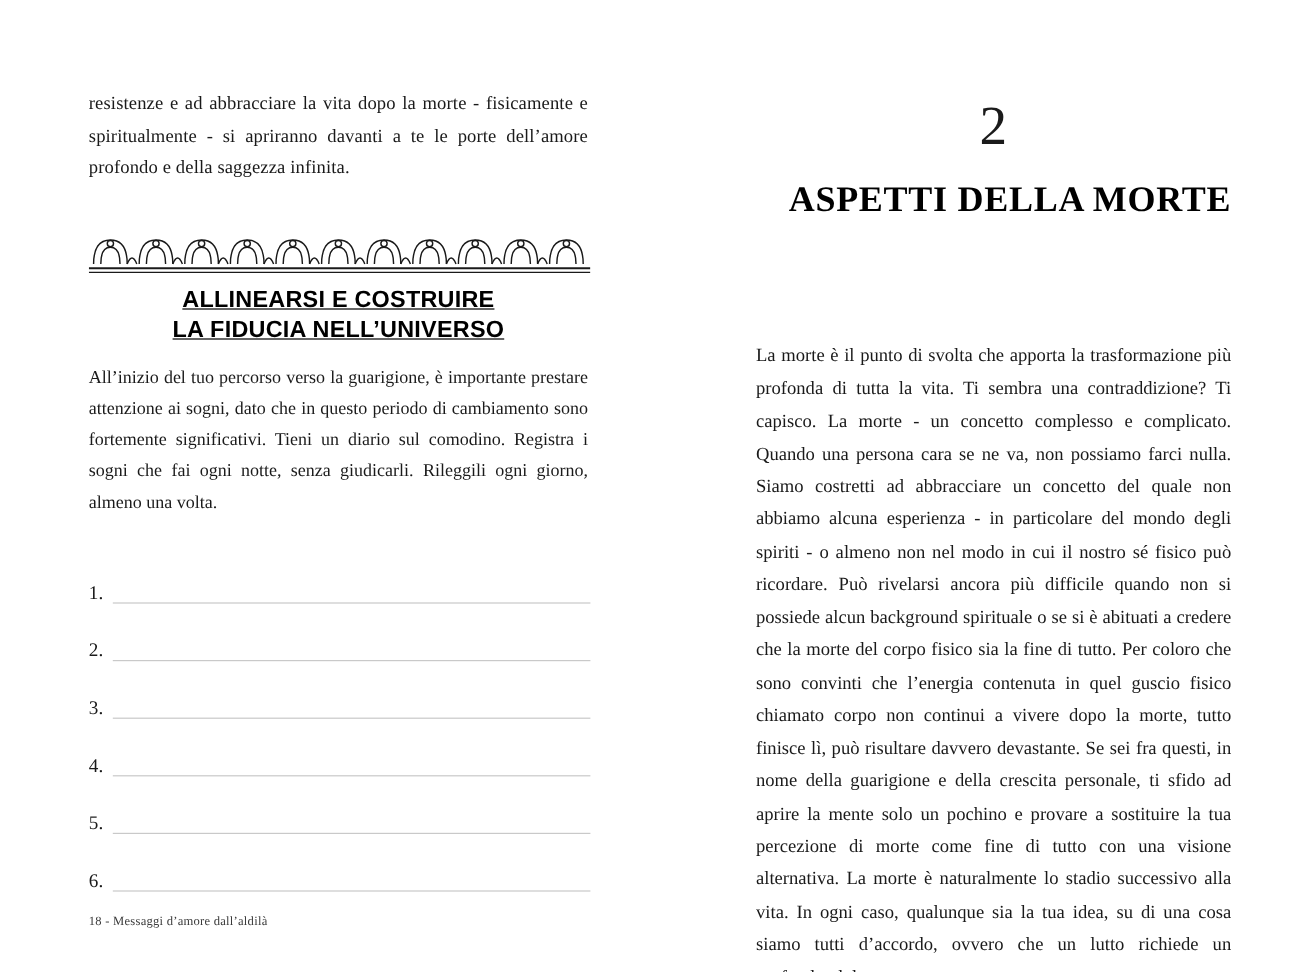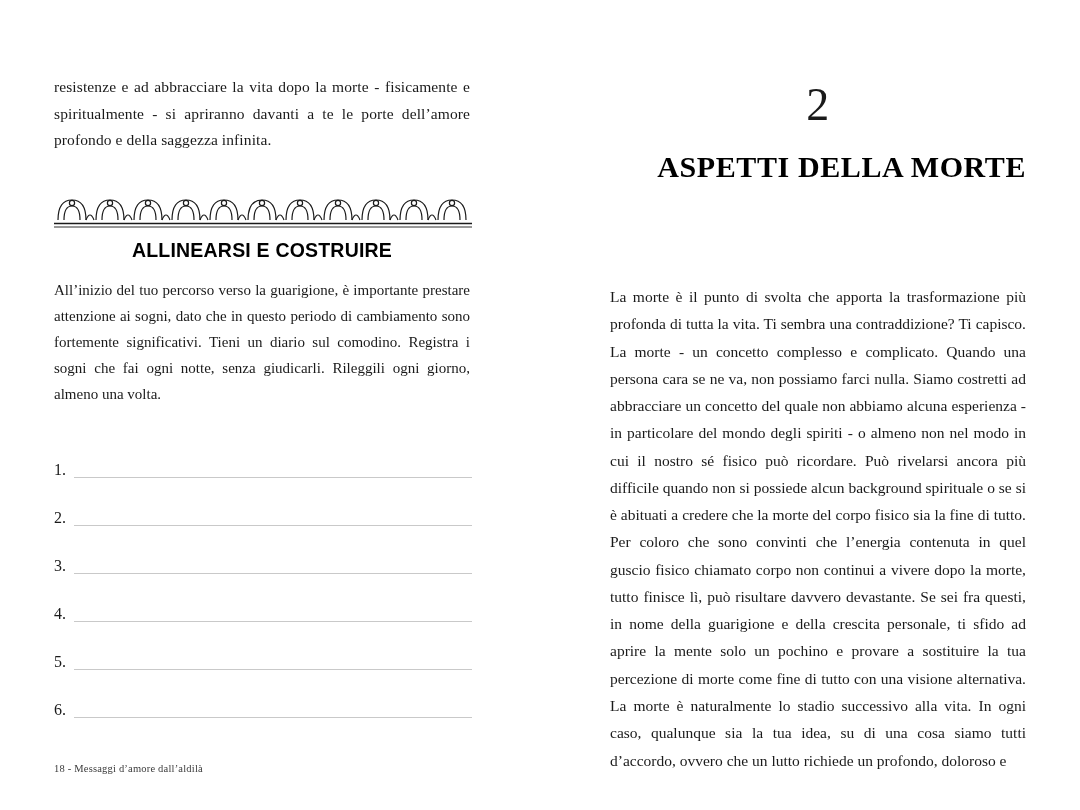--- a/index.html
+++ b/index.html
@@ -12,20 +12,21 @@
     height: 810px;
     font-family: "Liberation Serif", serif;
     color: #1a1a1a;
     overflow: hidden;
     position: relative;
   }
   .spread {
     position: absolute;
     inset: 0;
     display: flex;
+    padding-left: 20px;
   }
   .page {
     position: relative;
     box-sizing: border-box;
   }
   .page-left {
     width: 540px;
     padding: 72px 70px 0 54px;
   }
   .page-right {
@@ -65,20 +66,21 @@
     color: #111;
   }
   .exercise-title {
     font-family: "Liberation Sans", sans-serif;
     font-weight: bold;
     font-size: 19.5px;
     line-height: 1.28;
     letter-spacing: 0.2px;
     color: #000;
     margin-top: 4px;
+    text-decoration: underline;
   }
 
   .exercise-body {
     margin-top: 14px;
     font-size: 15px;
     line-height: 1.74;
     text-align: justify;
   }
 
   .numbered-lines {
@@ -217,20 +219,21 @@
           </g>
           <path d="M0 29.5 H418" stroke-width="1.6"></path>
           <path d="M0 33 H418" stroke-width="0.9"></path>
         </g>
       </svg>
     </div>
 
     <div class="exercise-head">
       <div class="exercise-title">
         <div>ALLINEARSI E COSTRUIRE</div>
+        <div>LA FIDUCIA NELL’UNIVERSO</div>
       </div>
     </div>
 
     <p class="exercise-body">All’inizio del tuo percorso verso la guarigione, è importante prestare attenzione ai sogni, dato che in questo periodo di cambiamento sono fortemente significativi. Tieni un diario sul comodino. Registra i sogni che fai ogni notte, senza giudicarli. Rileggili ogni giorno, almeno una volta.</p>
 
     <div class="numbered-lines">
       <div class="num-line">
         <span class="num">1.</span>
         <span class="rule"></span>
       </div>

